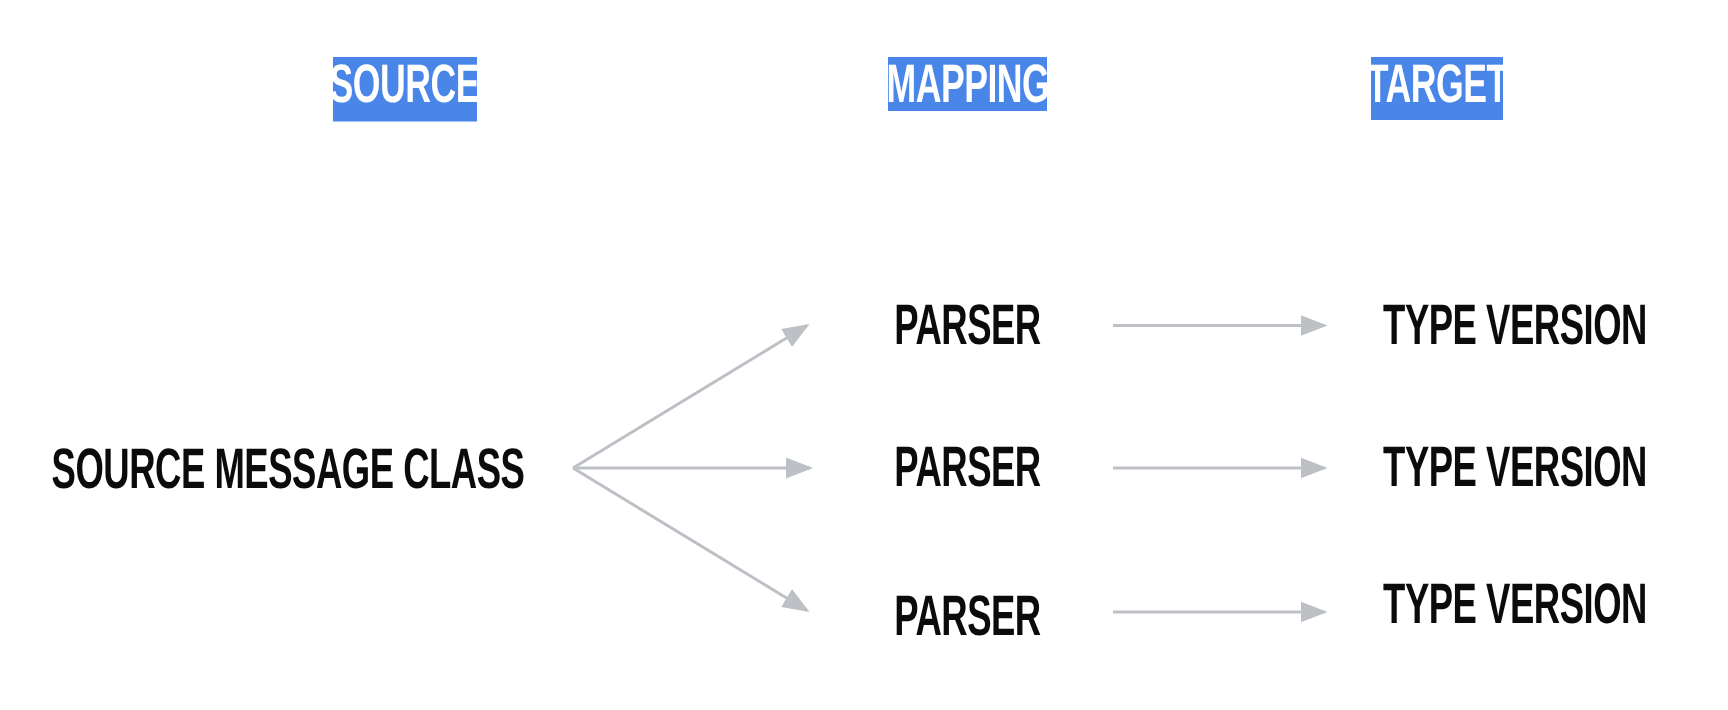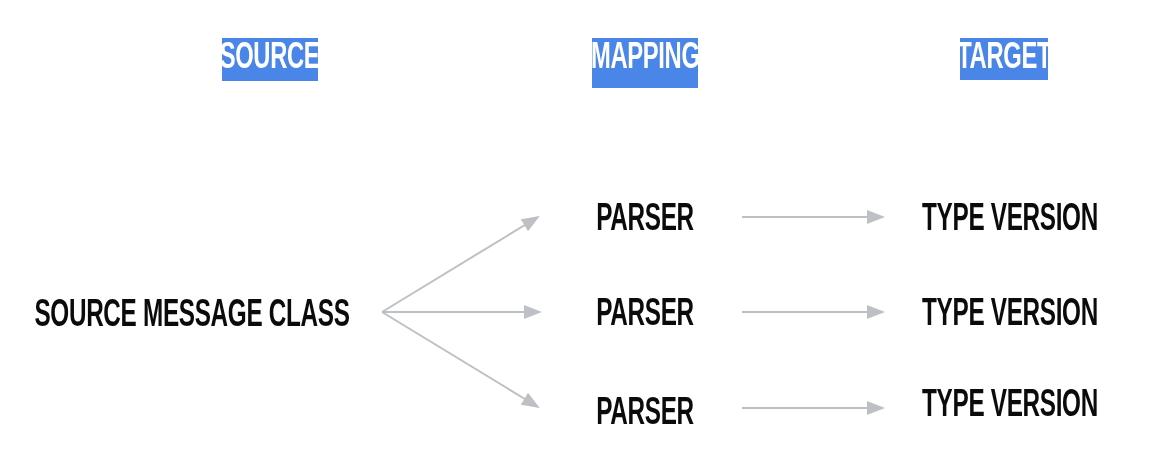--- a/index.html
+++ b/index.html
@@ -29,22 +29,22 @@
   }
   .hdr .cond{
     font-weight:700;font-size:36px;line-height:1;
     color:var(--header-text,#fff);
     white-space:nowrap;
     display:inline-block;
     transform:scaleX(0.66);
     letter-spacing:-0.5px;
   }
   .hdr-source{left:222px;top:38px;width:96px;height:43px;}
-  .hdr-mapping{left:592px;top:38px;width:106px;height:50px;}
-  .hdr-target{left:960px;top:38px;width:88px;height:42px;}
+  .hdr-mapping{left:592px;top:38px;width:106px;height:36px;}
+  .hdr-target{left:914px;top:38px;width:88px;height:42px;}
   .label{
     position:absolute;
     font-weight:700;font-size:38px;line-height:1;
     color:var(--label-text,#0B0B0B);
     white-space:nowrap;
     transform:translate(-50%,-50%) scaleX(0.64);
     letter-spacing:-0.5px;
   }
   .src-node{left:192px;top:313px;}
   .parser-1{left:645px;top:217px;}

